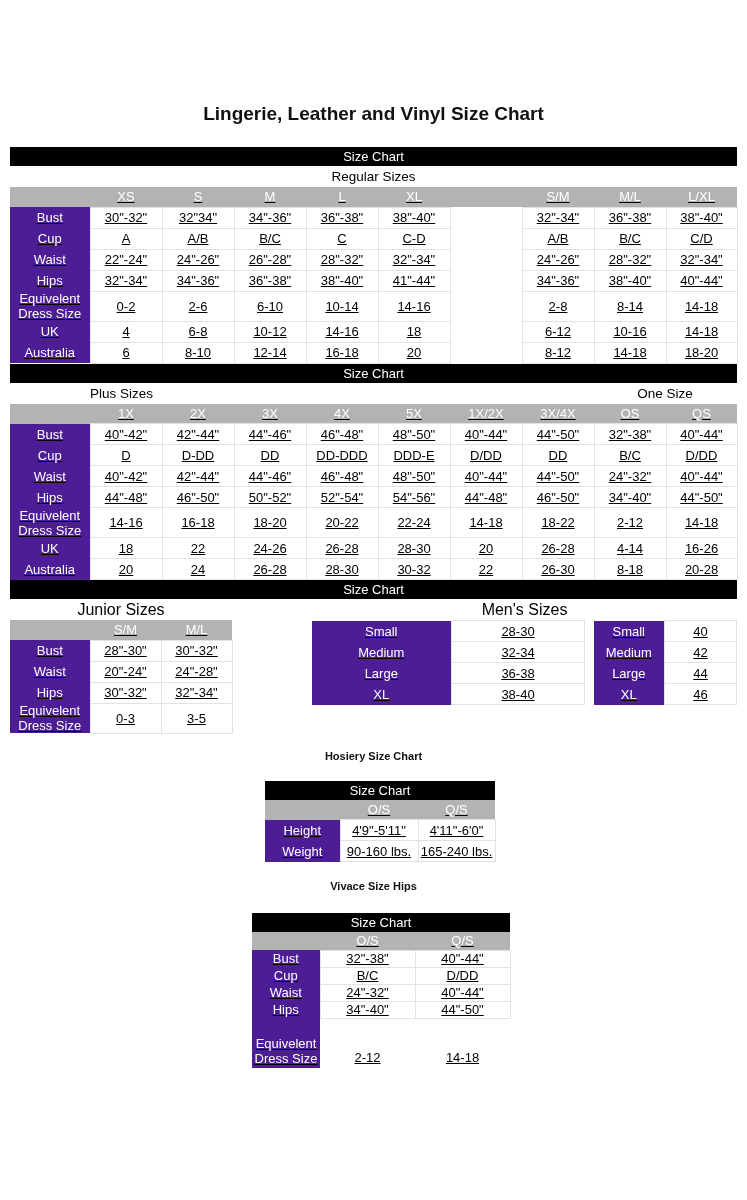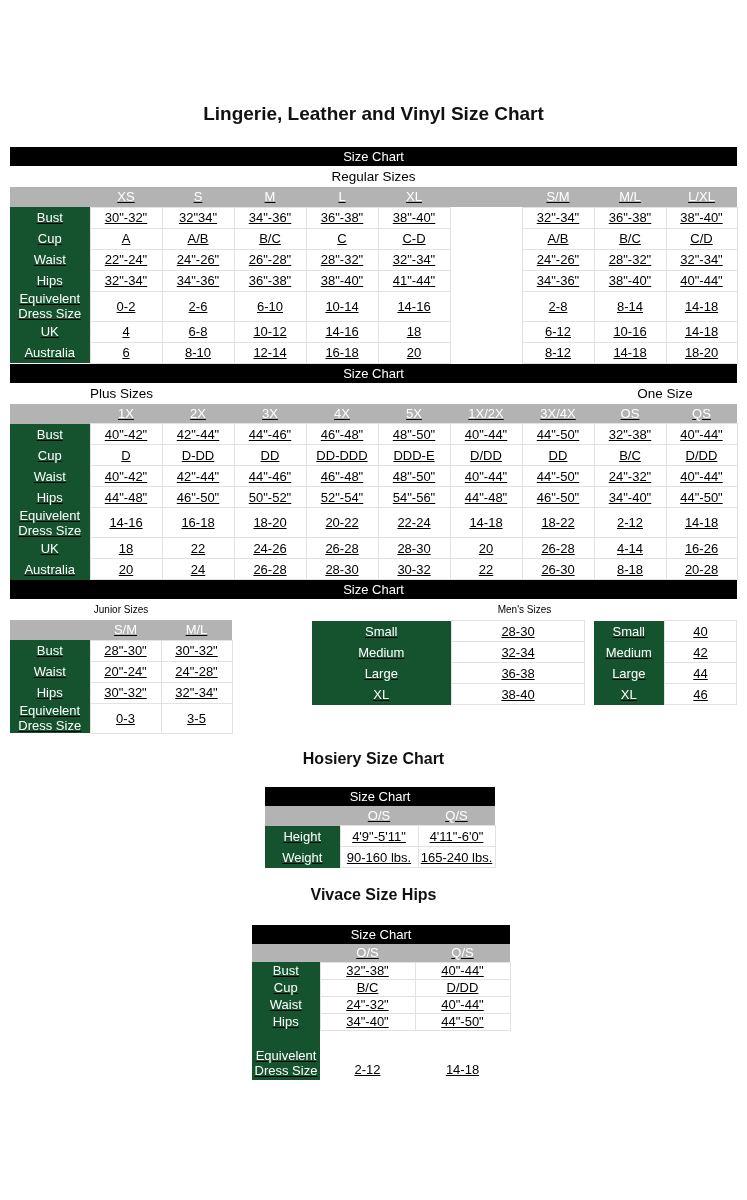--- a/index.html
+++ b/index.html
@@ -19,21 +19,21 @@
     padding-top: 103px;
     padding-bottom: 22px;
     text-align: center;
     font-size: 19px;
     font-weight: bold;
     color: #111;
   }
   h2.chart-title {
     margin: 0;
     text-align: center;
-    font-size: 16px;
+    font-size: 11px;
     font-weight: bold;
     color: #111;
   }
 
   .bar {
     background: #000;
     color: #fff;
     height: 19px;
     line-height: 19px;
     text-align: center;
@@ -51,29 +51,29 @@
 
   table { border-collapse: collapse; table-layout: fixed; text-decoration: underline; }
   td {
     font-size: 13px;
     text-align: center;
     vertical-align: middle;
     padding: 0;
     overflow: hidden;
   }
   tr.head td { background: #b3b3b3; color: #fff; height: 20px; }
-  td.lbl  { background: #14532d; color: #fff; line-height: 15px; }
+  td.lbl  { background: #4c1d95; color: #fff; line-height: 15px; }
   td.val  { background: #fff; border: 1px solid #e2e2e2; }
   td.gapc { background: #fff; border: none; }
   tr.r { height: 21px; }
 
   .big-table { width: 727px; }
 
   
-  .jm-titles { display: flex; height: 21px; line-height: 21px; font-size: 10px; }
+  .jm-titles { display: flex; height: 21px; line-height: 21px; font-size: 16px; }
   .jm-titles .jt { width: 222px; text-align: center; }
   .jm-titles .sp { width: 80px; }
   .jm-titles .mt { width: 425px; text-align: center; }
   .jm-row { display: flex; align-items: flex-start; }
   .jm-row .sp { width: 80px; }
   .junior-table { width: 222px; }
   .mens-table { width: 425px; }
   .mens-table td.hgap, .mens-table td.bgap { background: #fff; border: none; }
 
   

